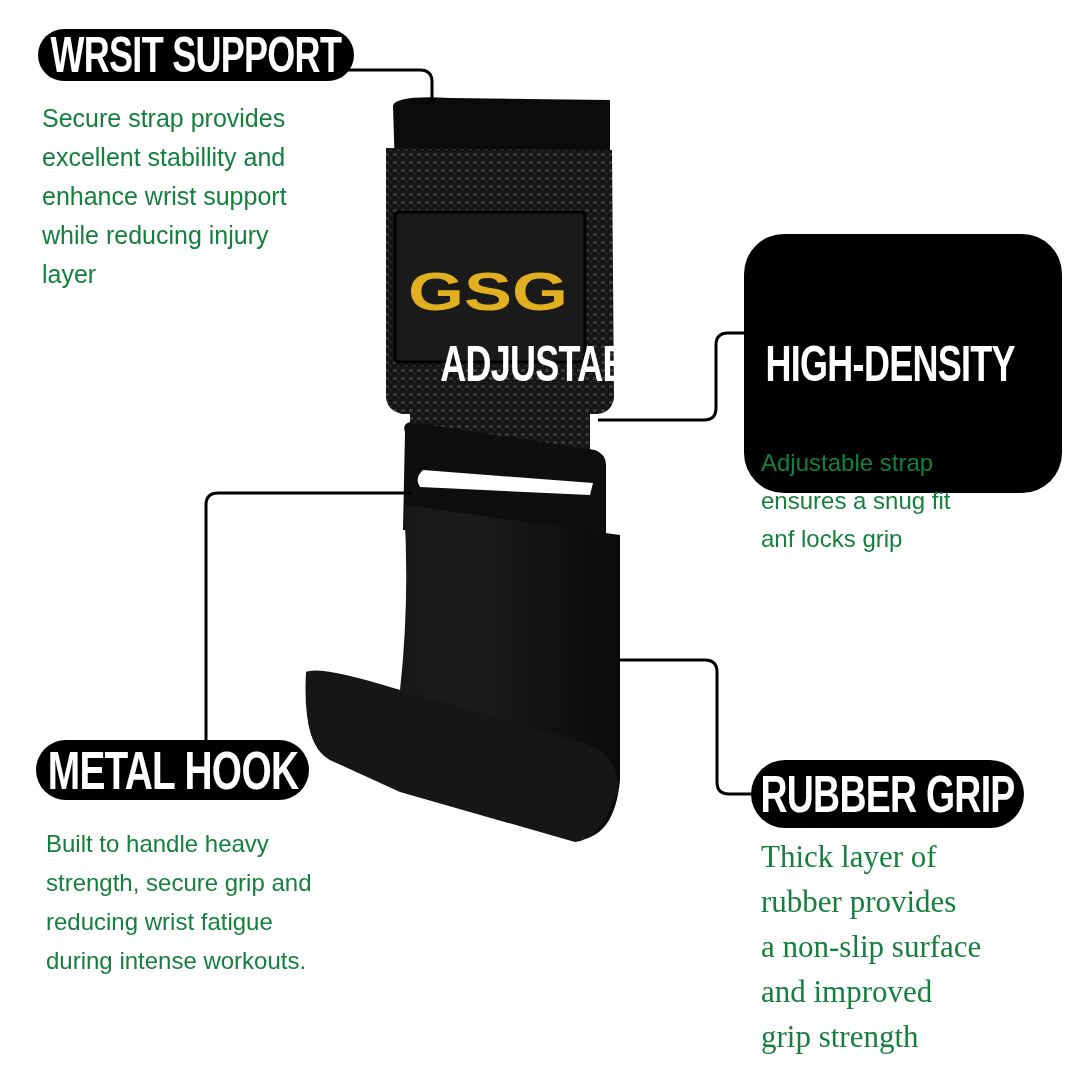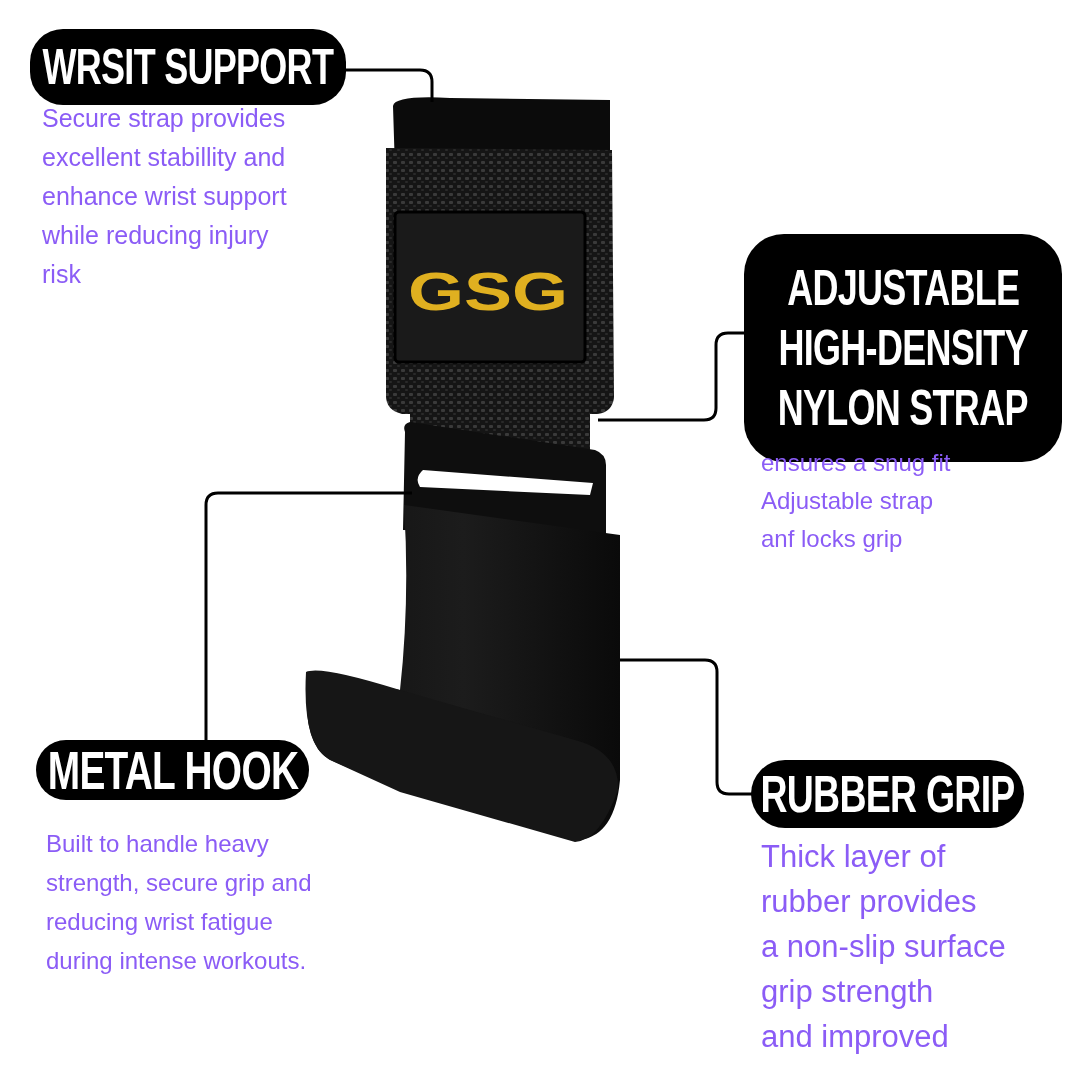--- a/index.html
+++ b/index.html
@@ -7,21 +7,21 @@
     .pill {
       position: absolute; background: #000; color: #fff;
       font-family: "Liberation Sans", sans-serif; font-weight: 700;
       text-transform: uppercase; text-align: center;
       display: flex; align-items: center; justify-content: center;
       letter-spacing: -1px;
       transform-origin: center;
     }
     .pill span { display: inline-block; transform: scaleX(0.72); white-space: nowrap; }
     .desc {
-      position: absolute; color: #8b5cf6; font-family: "Liberation Sans", sans-serif;
+      position: absolute; color: #15803d; font-family: "Liberation Sans", sans-serif;
       font-size: 25px; line-height: 39px; margin: 0;
     }
     .desc span { display: block; white-space: nowrap; }
     svg.overlay { position: absolute; left: 0; top: 0; }
   </style>
 </head>
 <body>
 
 <svg class="overlay" width="1080" height="1080" viewBox="0 0 1080 1080">
   <defs>
@@ -54,54 +54,54 @@
   <path d="M306 672 Q320 665 400 690 L575 740 Q620 752 618 790 Q600 840 575 842 L400 792 L330 760 Q302 745 306 672 Z" fill="#161616"></path>
 
   <g fill="none" stroke="#000" stroke-width="3">
     <path d="M345 70 L420 70 Q432 70 432 82 L432 102"></path>
     <path d="M745 333 L728 333 Q716 333 716 345 L716 408 Q716 420 704 420 L598 420"></path>
     <path d="M412 493 L218 493 Q206 493 206 505 L206 740"></path>
     <path d="M620 660 L705 660 Q717 660 717 672 L717 782 Q717 794 729 794 L752 794"></path>
   </g>
 </svg>
 
-<div class="pill" style="left:30px; top:29px; width:316px; height:76px; border-radius:33px; font-size:50px;">
+<div class="pill" style="left:38px; top:29px; width:316px; height:52px; border-radius:33px; font-size:50px;">
   <span>WRSIT SUPPORT</span>
 </div>
 <p class="desc" style="left:42px; top:99px;">
   <span>Secure strap provides</span>
   <span>excellent stabillity and</span>
   <span>enhance wrist support</span>
   <span>while reducing injury</span>
-  <span>risk</span>
+  <span>layer</span>
 </p>
 
-<div class="pill" style="left:744px; top:234px; width:318px; height:228px; border-radius:40px; font-size:50px; flex-direction:column; line-height:60px;">
+<div class="pill" style="left:744px; top:234px; width:318px; height:259px; border-radius:40px; font-size:50px; line-height:60px;">
   <span>ADJUSTABLE</span>
   <span>HIGH-DENSITY</span>
   <span>NYLON STRAP</span>
 </div>
 <p class="desc" style="left:761px; top:444px; font-size:24px; line-height:38px;">
+  <span>Adjustable strap</span>
   <span>ensures a snug fit</span>
-  <span>Adjustable strap</span>
   <span>anf locks grip</span>
 </p>
 
 <div class="pill" style="left:36px; top:740px; width:273px; height:60px; border-radius:36px; font-size:54px;">
   <span>METAL HOOK</span>
 </div>
 <p class="desc" style="left:46px; top:824px; font-size:24px;">
   <span>Built to handle heavy</span>
   <span>strength, secure grip and</span>
   <span>reducing wrist fatigue</span>
   <span>during intense workouts.</span>
 </p>
 
 <div class="pill" style="left:751px; top:760px; width:273px; height:68px; border-radius:34px; font-size:52px;justify-content:center;">
   <span>RUBBER GRIP</span>
 </div>
-<p class="desc" style="left:761px; top:834px; font-size:31px; line-height:45px;">
+<p class="desc" style="left:761px; top:834px; font-size:31px; line-height:45px;font-family:Liberation Serif, serif;">
   <span>Thick layer of</span>
   <span>rubber provides</span>
   <span>a non-slip surface</span>
+  <span>and improved</span>
   <span>grip strength</span>
-  <span>and improved</span>
 </p>
 
 </body></html>

